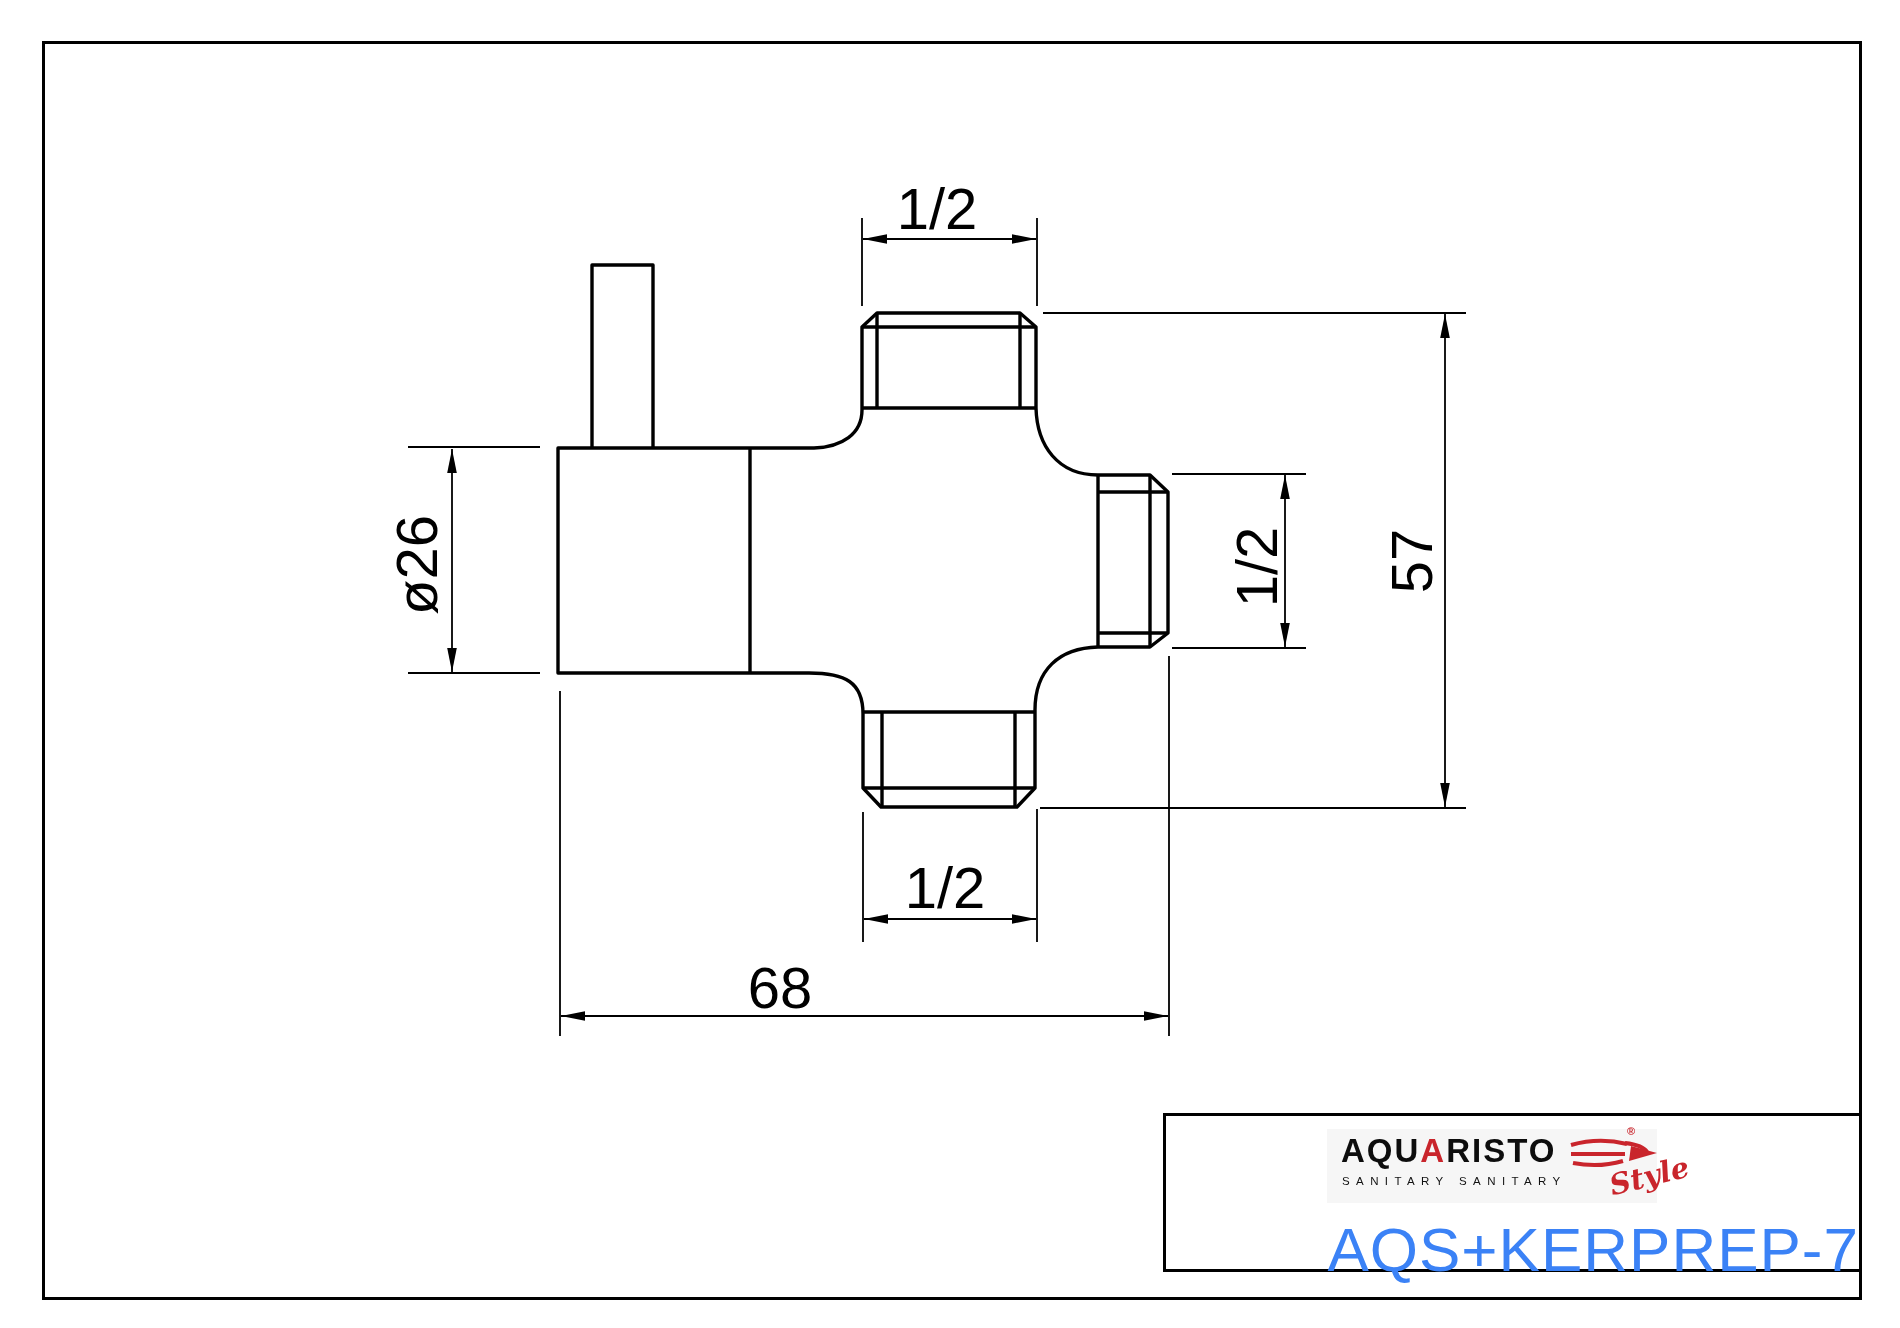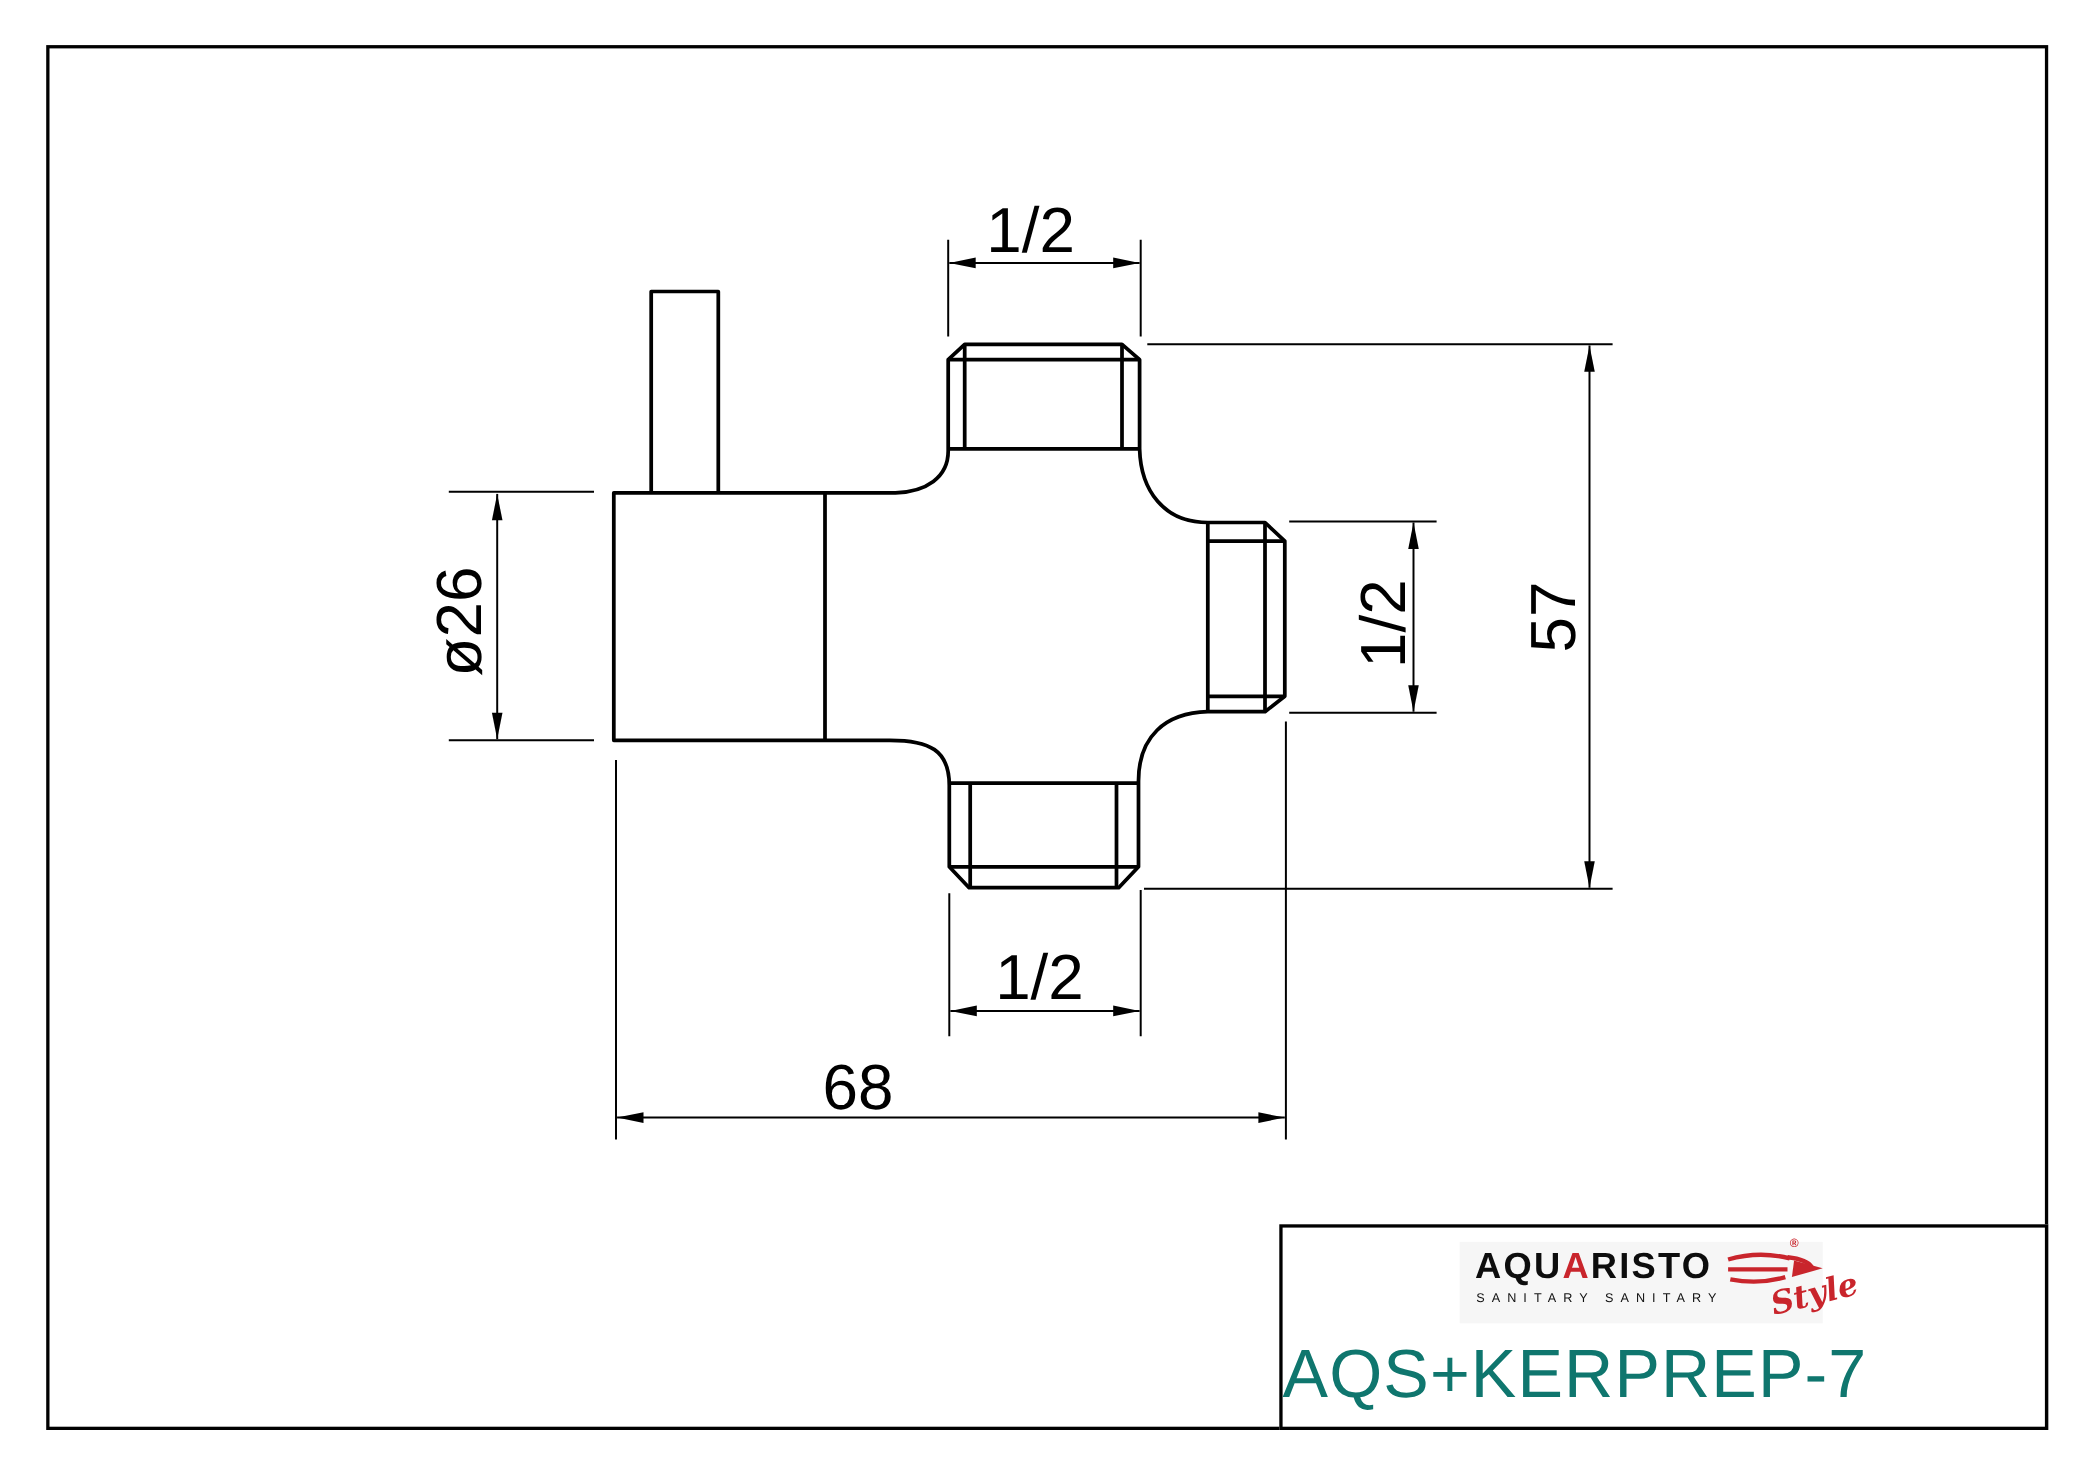--- a/index.html
+++ b/index.html
@@ -7,35 +7,35 @@
          font-family:"Liberation Sans",sans-serif;border-radius:21px;}
   
   #frame{position:absolute;left:42px;top:41px;width:1820px;height:1259px;
          border:3px solid #000;box-sizing:border-box;}
   
   #drawing{position:absolute;left:0;top:0;width:1900px;height:1328px;}
   .out{stroke:#000;stroke-width:3.4;fill:none;stroke-linejoin:round;stroke-linecap:butt;}
   .dim{stroke:#000;stroke-width:1.8;fill:none;}
   .dimtxt{font-family:"Liberation Sans",sans-serif;font-size:58px;fill:#000;}
   
-  #titleblock{position:absolute;left:1163px;top:1113px;width:699px;height:187px;
+  #titleblock{position:absolute;left:1163px;top:1113px;width:699px;height:159px;
               border:3px solid #000;box-sizing:border-box;background:#fff;}
   #logo{position:absolute;left:161px;top:13px;width:330px;height:74px;background:#f6f6f6;}
   #brand{position:absolute;left:14px;top:3px;font-weight:bold;font-size:33px;
          letter-spacing:2px;color:#0d0d0d;white-space:nowrap;}
   #brand .accent{color:#c9252c;}
   #swoosh{position:absolute;left:242px;top:6px;width:92px;height:36px;}
   #reg{position:absolute;left:300px;top:-4px;font-size:11px;color:#c9252c;font-weight:bold;}
   #tagline{position:absolute;left:15px;top:46px;font-size:11.5px;letter-spacing:6.4px;
            color:#111;white-space:nowrap;}
   #scriptword{position:absolute;left:282px;top:30px;font-family:"DejaVu Serif",serif;
               font-style:italic;font-weight:bold;font-size:29px;color:#c9252c;
               transform:rotate(-14deg);}
-  #partnumber{position:absolute;left:0;top:98px;width:100%;text-align:left;
-              font-size:62px;letter-spacing:1px;color:#0f766e;white-space:nowrap;}
+  #partnumber{position:absolute;left:0;top:98px;width:100%;text-align:right;
+              font-size:62px;letter-spacing:1px;color:#3b82f6;white-space:nowrap;}
 </style>
 </head>
 <body>
 
 <div id="sheet">
 
   <div id="frame"></div>
 
   <svg id="drawing" viewBox="0 0 1900 1328" xmlns="http://www.w3.org/2000/svg">
     <defs>

